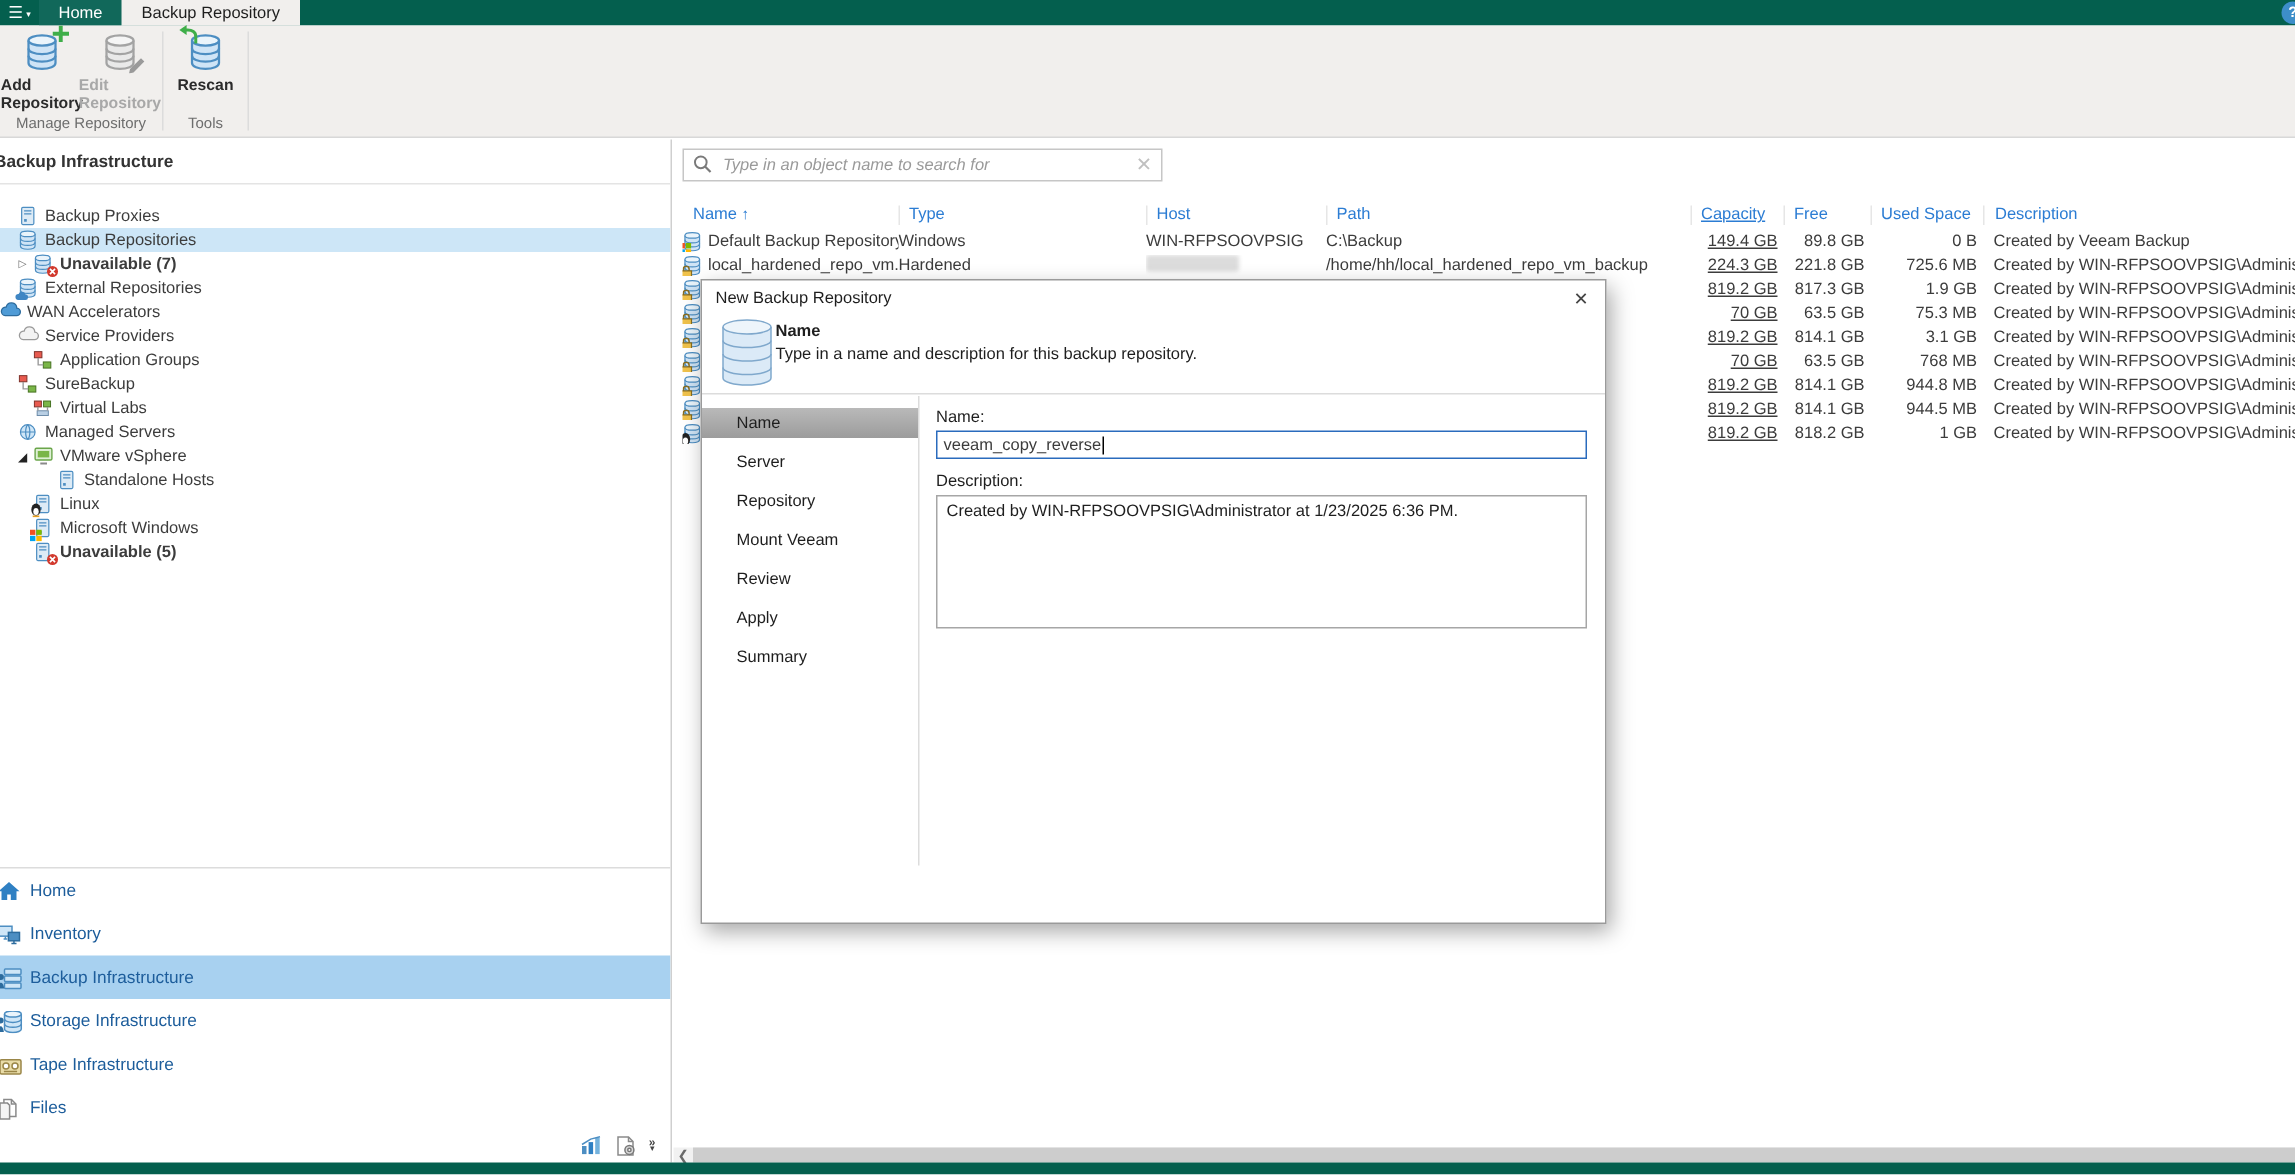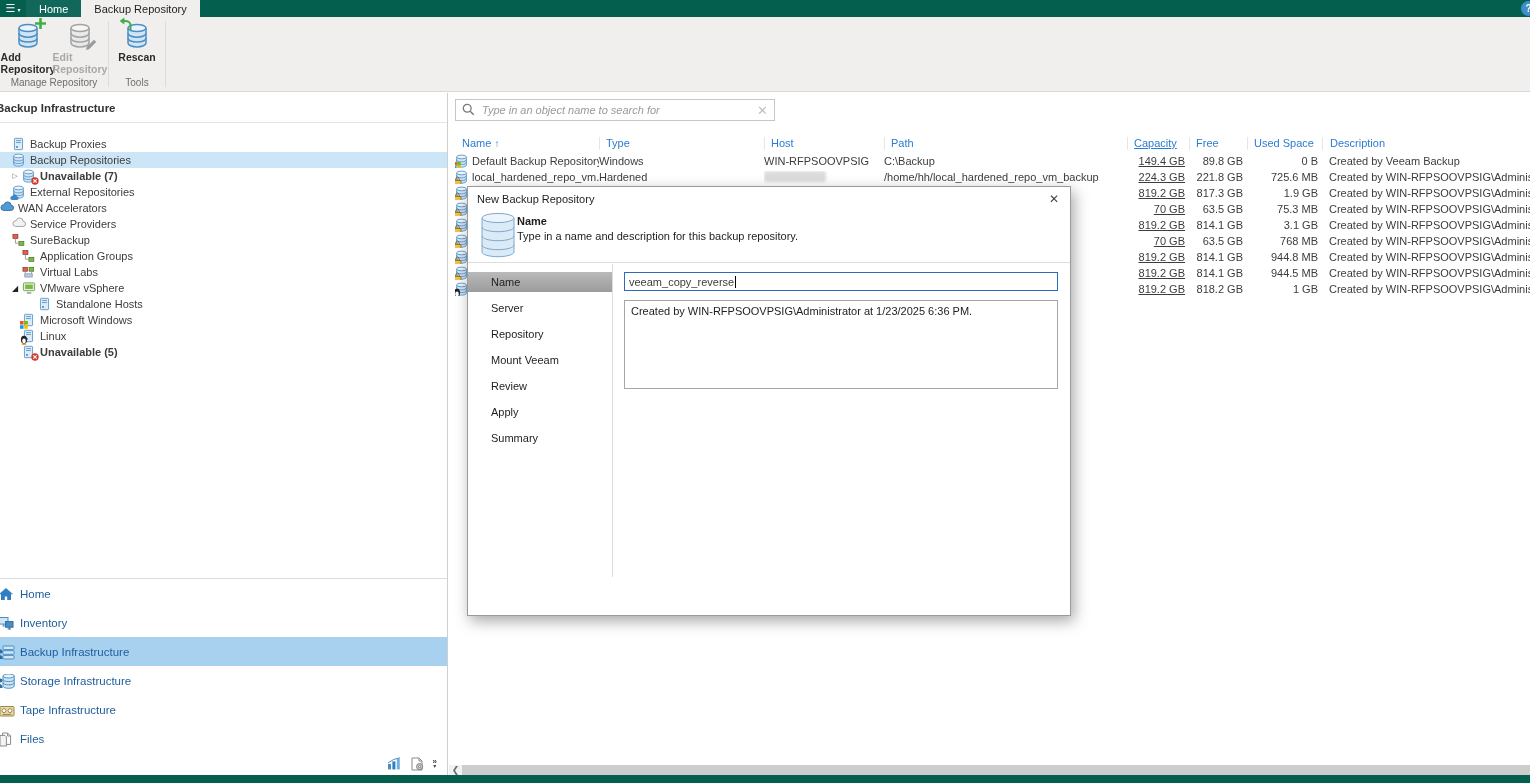--- a/index.html
+++ b/index.html
@@ -238,53 +238,62 @@
         <span class="tlabel">WAN Accelerators</span>
       </div>
       <div class="titem  " style="padding-left:12px">
     <span class="icn">
           <svg width="14" height="11" viewBox="0 0 16 12">
             <path d="M4 10.5h8.4a2.9 2.9 0 0 0 .4-5.8A4.1 4.1 0 0 0 4.7 4 3.2 3.2 0 0 0 4 10.5z" fill="#f3f3f3" stroke="#9a9a9a"></path>
           </svg>
         </span>
         <span class="tlabel">Service Providers</span>
       </div>
-      <div class="titem  " style="padding-left:12px">
-    <span class="icn">
-          <svg width="13" height="14" viewBox="0 0 14 14">
-            <rect x="1" y="1" width="5.4" height="4.4" fill="#e85a4f" stroke="#7d3028" stroke-width=".7"></rect>
-            <rect x="7.4" y="8.4" width="5.4" height="4.4" fill="#7ab648" stroke="#44701f" stroke-width=".7"></rect>
-            <path d="M3.7 5.5v5h3.7" fill="none" stroke="#9a9a9a"></path>
-          </svg>
-        </span>
-        <span class="tlabel">SureBackup</span>
-      </div>
       <div class="titem  " style="padding-left:8px">
     <span class="exp "></span>
         <span class="icn">
           <svg width="13" height="14" viewBox="0 0 14 14">
             <rect x="1" y="1" width="5.4" height="4.4" fill="#e85a4f" stroke="#7d3028" stroke-width=".7"></rect>
             <rect x="7.4" y="8.4" width="5.4" height="4.4" fill="#7ab648" stroke="#44701f" stroke-width=".7"></rect>
             <path d="M3.7 5.5v5h3.7" fill="none" stroke="#9a9a9a"></path>
           </svg>
         </span>
         <span class="tlabel">Application Groups</span>
+      </div>
+      <div class="titem  " style="padding-left:12px">
+    <span class="icn">
+          <svg width="13" height="14" viewBox="0 0 14 14">
+            <rect x="1" y="1" width="5.4" height="4.4" fill="#e85a4f" stroke="#7d3028" stroke-width=".7"></rect>
+            <rect x="7.4" y="8.4" width="5.4" height="4.4" fill="#7ab648" stroke="#44701f" stroke-width=".7"></rect>
+            <path d="M3.7 5.5v5h3.7" fill="none" stroke="#9a9a9a"></path>
+          </svg>
+        </span>
+        <span class="tlabel">SureBackup</span>
       </div>
       <div class="titem  " style="padding-left:8px">
     <span class="exp "></span>
         <span class="icn">
           <svg width="13" height="14" viewBox="0 0 14 14">
             <rect x="1" y="2" width="5" height="4.2" fill="#e85a4f" stroke="#7d3028" stroke-width=".7"></rect>
             <rect x="7.6" y="2" width="5" height="4.2" fill="#7ab648" stroke="#44701f" stroke-width=".7"></rect>
             <rect x="3" y="9" width="8" height="3.4" fill="#b9cfe4" stroke="#6b8aa8" stroke-width=".7"></rect>
             <path d="M3.5 6.2v2.8M10.4 6.2v2.8" stroke="#9a9a9a"></path>
           </svg>
         </span>
         <span class="tlabel">Virtual Labs</span>
       </div>
+      <div class="titem  " style="padding-left:12px">
+    <span class="icn">
+          <svg width="13" height="14" viewBox="0 0 16 16">
+            <circle cx="8" cy="8" r="6" fill="#cfe6f7" stroke="#4d8ec2"></circle>
+            <path d="M2 8h12M8 2c-2.3 2.2-2.3 9.8 0 12M8 2c2.3 2.2 2.3 9.8 0 12" fill="none" stroke="#4d8ec2"></path>
+          </svg>
+        </span>
+        <span class="tlabel">Managed Servers</span>
+      </div>
       <div class="titem  " style="padding-left:8px">
     <span class="exp open">◢</span>
         <span class="icn">
           <svg width="14" height="14" viewBox="0 0 15 15">
             <rect x="1.5" y="2" width="12" height="8.4" rx="1" fill="#dff0d5" stroke="#6aa54a"></rect>
             <rect x="3.4" y="3.9" width="8.2" height="4.6" fill="#7ab648"></rect>
             <path d="M5.2 12.8h4.8" stroke="#8a8a8a" stroke-width="1.4"></path>
           </svg>
         </span>
         <span class="tlabel">VMware vSphere</span>
@@ -304,48 +313,48 @@
       <div class="titem  " style="padding-left:8px">
     <span class="exp "></span>
         <span class="icn">
           <svg width="13" height="14" viewBox="0 0 16 16">
             <rect x="3" y="1" width="10" height="14" rx="1" fill="#ddebf6" stroke="#4d8ec2"></rect>
             <line x1="5" y1="3.8" x2="11" y2="3.8" stroke="#4d8ec2"></line>
             <line x1="5" y1="6.2" x2="11" y2="6.2" stroke="#4d8ec2"></line>
             <rect x="5" y="10.5" width="2.2" height="2.2" fill="#4d8ec2"></rect>
           </svg>
           <span class="bdg">
-            <svg width="8" height="8" viewBox="0 0 8 8">
-              <rect width="3.6" height="3.6" fill="#f25022"></rect>
-              <rect x="4.2" width="3.6" height="3.6" fill="#7fba00"></rect>
-              <rect y="4.2" width="3.6" height="3.6" fill="#00a4ef"></rect>
-              <rect x="4.2" y="4.2" width="3.6" height="3.6" fill="#ffb900"></rect>
+            <svg width="8" height="10" viewBox="0 0 8 10">
+              <ellipse cx="4" cy="4.8" rx="3.1" ry="4.1" fill="#222"></ellipse>
+              <ellipse cx="4" cy="6" rx="1.8" ry="2.4" fill="#fff"></ellipse>
+              <path d="M1.8 9.3h4.4" stroke="#e8a020" stroke-width="1.2"></path>
             </svg>
           </span>
         </span>
-        <span class="tlabel">Microsoft Windows</span>
+        <span class="tlabel">Linux</span>
       </div>
       <div class="titem  " style="padding-left:8px">
     <span class="exp "></span>
         <span class="icn">
           <svg width="13" height="14" viewBox="0 0 16 16">
             <rect x="3" y="1" width="10" height="14" rx="1" fill="#ddebf6" stroke="#4d8ec2"></rect>
             <line x1="5" y1="3.8" x2="11" y2="3.8" stroke="#4d8ec2"></line>
             <line x1="5" y1="6.2" x2="11" y2="6.2" stroke="#4d8ec2"></line>
             <rect x="5" y="10.5" width="2.2" height="2.2" fill="#4d8ec2"></rect>
           </svg>
           <span class="bdg">
-            <svg width="8" height="10" viewBox="0 0 8 10">
-              <ellipse cx="4" cy="4.8" rx="3.1" ry="4.1" fill="#222"></ellipse>
-              <ellipse cx="4" cy="6" rx="1.8" ry="2.4" fill="#fff"></ellipse>
-              <path d="M1.8 9.3h4.4" stroke="#e8a020" stroke-width="1.2"></path>
+            <svg width="8" height="8" viewBox="0 0 8 8">
+              <rect width="3.6" height="3.6" fill="#f25022"></rect>
+              <rect x="4.2" width="3.6" height="3.6" fill="#7fba00"></rect>
+              <rect y="4.2" width="3.6" height="3.6" fill="#00a4ef"></rect>
+              <rect x="4.2" y="4.2" width="3.6" height="3.6" fill="#ffb900"></rect>
             </svg>
           </span>
         </span>
-        <span class="tlabel">Linux</span>
+        <span class="tlabel">Microsoft Windows</span>
       </div>
       <div class="titem  bold" style="padding-left:8px">
     <span class="exp "></span>
         <span class="icn">
           <svg width="13" height="14" viewBox="0 0 16 16">
             <rect x="3" y="1" width="10" height="14" rx="1" fill="#ddebf6" stroke="#4d8ec2"></rect>
             <line x1="5" y1="3.8" x2="11" y2="3.8" stroke="#4d8ec2"></line>
             <line x1="5" y1="6.2" x2="11" y2="6.2" stroke="#4d8ec2"></line>
             <rect x="5" y="10.5" width="2.2" height="2.2" fill="#4d8ec2"></rect>
           </svg>
@@ -673,24 +682,26 @@
     <div class="steps" id="steps">
         <div class="step active">Name</div>
         <div class="step ">Server</div>
         <div class="step ">Repository</div>
         <div class="step ">Mount Veeam</div>
         <div class="step ">Review</div>
         <div class="step ">Apply</div>
         <div class="step ">Summary</div>
       </div>
     <div class="dcontent">
+      <div class="flabel">Name:</div>
       <div class="tinput">
           <span>veeam_copy_reverse</span>
           <span class="caret"></span>
         </div>
+      <div class="flabel">Description:</div>
       <div class="tarea">Created by WIN-RFPSOOVPSIG\Administrator at 1/23/2025 6:36 PM.</div>
     </div>
   </div>
 </div>
 
 <div class="hscroll">
   <div class="harrow">❮</div>
   <div class="hthumb"></div>
 </div>
 <div class="statusbar"></div>

